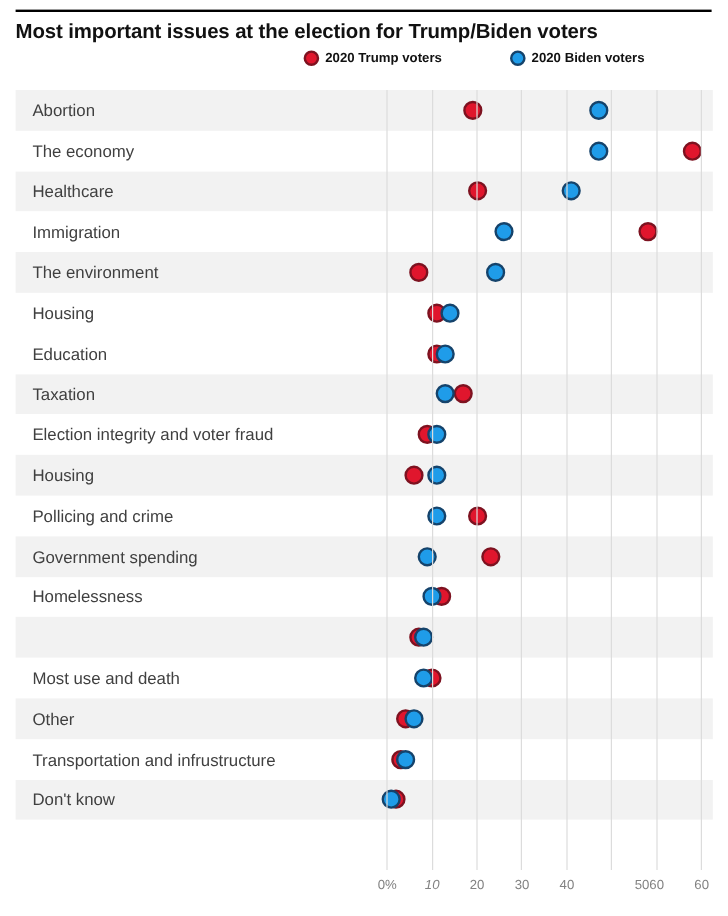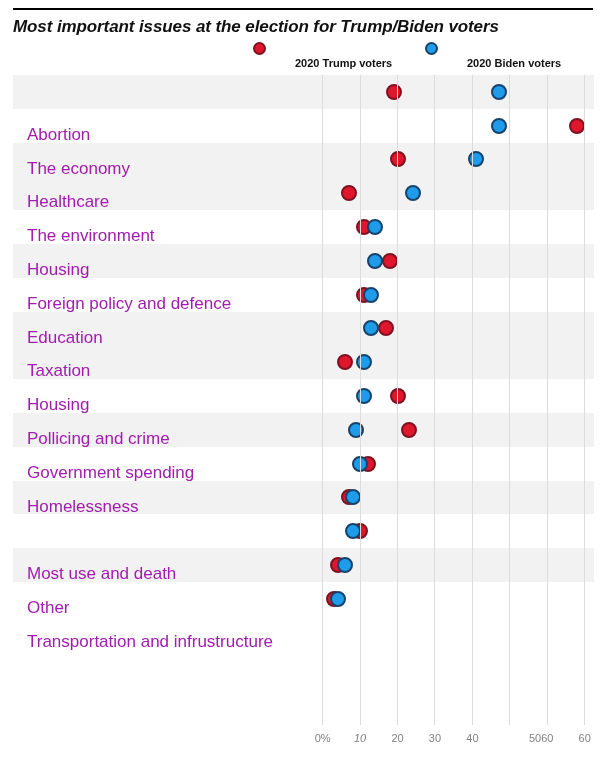--- a/index.html
+++ b/index.html
@@ -13,53 +13,50 @@
   .rule {
     height: 2px; background: #000;
     margin: 8px 14px 0 13px;
   }
   h1.title {
     margin: 7px 13px 3px 13px;
     font-size: 17px;
     font-weight: 600;
     letter-spacing: -0.1px;
     color: #111;
-    font-style: italic;
   }
   .legend {
     position: relative;
     height: 20px;
     margin: 2px 13px 0 13px;
   }
   .legend .legend-item { position: absolute; top: 0; height: 16px; }
   .legend .ldot {
     position: absolute; top: 2px;
     width: 13px; height: 13px; border-radius: 50%;
   }
   .legend .ltext {
-    position: absolute; top: 17px; left: 18px;
+    position: absolute; top: 3px; left: 18px;
     font-size: 11px; font-weight: 700; color: #111;
     white-space: nowrap;
-    margin-left: 24px;
   }
   .chart {
     position: relative;
     margin: 15px 13px 0 13px;
     width: 581px;
   }
   .rows { position: relative; z-index: 0; }
   .row { position: relative; height: 33.8px; }
   .row.band { background: #f2f2f2; }
   .row .cat-label {
     position: absolute; left: 14px; top: 50%;
     transform: translateY(-50%);
-    font-size: 17px; color: #a21caf;
+    font-size: 14px; color: #404040;
     white-space: nowrap;
     z-index: 3;
-    margin-top: 43px;
   }
   .gridline {
     position: absolute; top: 0; width: 1px;
     background: #dcdcdc; z-index: 1;
   }
   .dot {
     position: absolute;
     width: 16px; height: 16px; border-radius: 50%;
     z-index: 2;
   }
@@ -98,45 +95,50 @@
         <div class="row">
           <span class="cat-label">The economy</span>
           <div class="dot" style="background: rgb(224, 22, 45); border: 2px solid rgb(125, 18, 32); left: 556.224px; top: 8.9px;"></div>
           <div class="dot" style="background: rgb(31, 156, 233); border: 2px solid rgb(21, 67, 107); left: 477.621px; top: 8.9px;"></div>
         </div>
         <div class="row band">
           <span class="cat-label">Healthcare</span>
           <div class="dot" style="background: rgb(224, 22, 45); border: 2px solid rgb(125, 18, 32); left: 376.56px; top: 8.9px;"></div>
           <div class="dot" style="background: rgb(31, 156, 233); border: 2px solid rgb(21, 67, 107); left: 455.163px; top: 8.9px;"></div>
         </div>
+        <div class="row">
+          <span class="cat-label">Immigration</span>
+          <div class="dot" style="background: rgb(224, 22, 45); border: 2px solid rgb(125, 18, 32); left: 518.794px; top: 8.9px;"></div>
+          <div class="dot" style="background: rgb(31, 156, 233); border: 2px solid rgb(21, 67, 107); left: 399.018px; top: 8.9px;"></div>
+        </div>
         <div class="row band">
           <span class="cat-label">The environment</span>
           <div class="dot" style="background: rgb(224, 22, 45); border: 2px solid rgb(125, 18, 32); left: 327.901px; top: 8.9px;"></div>
           <div class="dot" style="background: rgb(31, 156, 233); border: 2px solid rgb(21, 67, 107); left: 391.532px; top: 8.9px;"></div>
         </div>
         <div class="row">
           <span class="cat-label">Housing</span>
           <div class="dot" style="background: rgb(224, 22, 45); border: 2px solid rgb(125, 18, 32); left: 342.873px; top: 8.9px;"></div>
           <div class="dot" style="background: rgb(31, 156, 233); border: 2px solid rgb(21, 67, 107); left: 354.102px; top: 8.9px;"></div>
         </div>
-        <div class="row band">
-          <span class="cat-label">Foreign policy and defence</span>
-          <div class="dot" style="background: rgb(224, 22, 45); border: 2px solid rgb(125, 18, 32); left: 369.074px; top: 8.9px;"></div>
-          <div class="dot" style="background: rgb(31, 156, 233); border: 2px solid rgb(21, 67, 107); left: 354.102px; top: 8.9px;"></div>
-        </div>
         <div class="row">
           <span class="cat-label">Education</span>
           <div class="dot" style="background: rgb(224, 22, 45); border: 2px solid rgb(125, 18, 32); left: 342.873px; top: 8.9px;"></div>
           <div class="dot" style="background: rgb(31, 156, 233); border: 2px solid rgb(21, 67, 107); left: 350.359px; top: 8.9px;"></div>
         </div>
         <div class="row band">
           <span class="cat-label">Taxation</span>
           <div class="dot" style="background: rgb(224, 22, 45); border: 2px solid rgb(125, 18, 32); left: 365.331px; top: 8.9px;"></div>
           <div class="dot" style="background: rgb(31, 156, 233); border: 2px solid rgb(21, 67, 107); left: 350.359px; top: 8.9px;"></div>
         </div>
+        <div class="row">
+          <span class="cat-label">Election integrity and voter fraud</span>
+          <div class="dot" style="background: rgb(224, 22, 45); border: 2px solid rgb(125, 18, 32); left: 335.387px; top: 8.9px;"></div>
+          <div class="dot" style="background: rgb(31, 156, 233); border: 2px solid rgb(21, 67, 107); left: 342.873px; top: 8.9px;"></div>
+        </div>
         <div class="row band">
           <span class="cat-label">Housing</span>
           <div class="dot" style="background: rgb(224, 22, 45); border: 2px solid rgb(125, 18, 32); left: 324.158px; top: 8.9px;"></div>
           <div class="dot" style="background: rgb(31, 156, 233); border: 2px solid rgb(21, 67, 107); left: 342.873px; top: 8.9px;"></div>
         </div>
         <div class="row">
           <span class="cat-label">Pollicing and crime</span>
           <div class="dot" style="background: rgb(224, 22, 45); border: 2px solid rgb(125, 18, 32); left: 376.56px; top: 8.9px;"></div>
           <div class="dot" style="background: rgb(31, 156, 233); border: 2px solid rgb(21, 67, 107); left: 342.873px; top: 8.9px;"></div>
         </div>
@@ -161,20 +163,25 @@
         </div>
         <div class="row band">
           <span class="cat-label">Other</span>
           <div class="dot" style="background: rgb(224, 22, 45); border: 2px solid rgb(125, 18, 32); left: 316.672px; top: 8.9px;"></div>
           <div class="dot" style="background: rgb(31, 156, 233); border: 2px solid rgb(21, 67, 107); left: 324.158px; top: 8.9px;"></div>
         </div>
         <div class="row">
           <span class="cat-label">Transportation and infrustructure</span>
           <div class="dot" style="background: rgb(224, 22, 45); border: 2px solid rgb(125, 18, 32); left: 312.929px; top: 8.9px;"></div>
           <div class="dot" style="background: rgb(31, 156, 233); border: 2px solid rgb(21, 67, 107); left: 316.672px; top: 8.9px;"></div>
+        </div>
+        <div class="row band">
+          <span class="cat-label">Don't know</span>
+          <div class="dot" style="background: rgb(224, 22, 45); border: 2px solid rgb(125, 18, 32); left: 309.186px; top: 8.9px;"></div>
+          <div class="dot" style="background: rgb(31, 156, 233); border: 2px solid rgb(21, 67, 107); left: 305.443px; top: 8.9px;"></div>
         </div>
       </div>
     <div id="grid">
         <div class="gridline" style="left: 309.2px; height: 650.2px;"></div>
         <div class="gridline" style="left: 346.63px; height: 650.2px;"></div>
         <div class="gridline" style="left: 384.06px; height: 650.2px;"></div>
         <div class="gridline" style="left: 421.49px; height: 650.2px;"></div>
         <div class="gridline" style="left: 458.92px; height: 650.2px;"></div>
         <div class="gridline" style="left: 496.35px; height: 650.2px;"></div>
         <div class="gridline" style="left: 533.78px; height: 650.2px;"></div>

